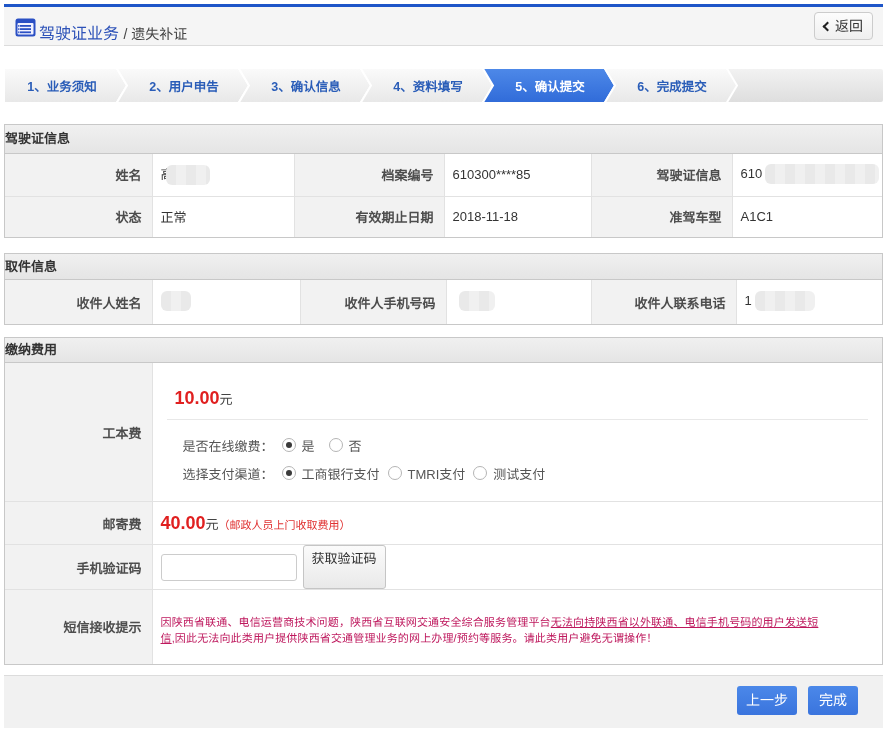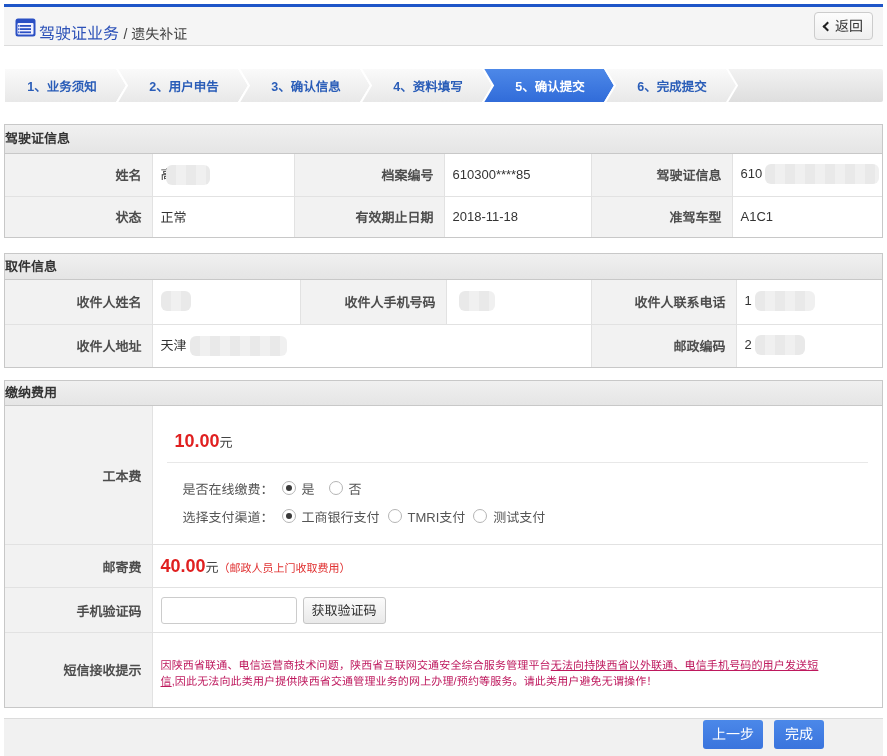--- a/index.html
+++ b/index.html
@@ -29,26 +29,26 @@
     background:repeating-linear-gradient(90deg,#e9e9e9 0 10px,#f0f0f0 10px 20px); }
   .red { color:#e03131; }
   .price { color:#e02020; font-weight:bold; font-size:18px; }
   .price-unit { color:#444; font-size:13px; font-weight:normal; }
   .gbx-top { padding:11px 0 10px 8px; border-bottom:1px solid #e8e8e8; }
   .gbx-bot { padding:11px 0 0 8px; }
   .radio-row { height:28px; display:flex; align-items:center; font-size:13px; color:#555;margin-left:8px; }
   .radio { display:inline-block; width:14px; height:14px; margin:0 4px 0 8px; border-radius:50%; border:1px solid #b5b5b5; background:#fff; position:relative; vertical-align:middle; margin-right:6px; }
   .radio.sel::after { content:""; position:absolute; left:3px; top:3px; width:6px; height:6px; border-radius:50%; background:#3a3a3a; }
   .vcode-input { width:136px; height:27px; border:1px solid #ccc; border-radius:3px; background:#fff; display:inline-block; vertical-align:middle; }
-  .vcode-btn { display:inline-block; vertical-align:middle; margin-left:6px; width:83px; height:27px; line-height:25px; text-align:center;
+  .vcode-btn { display:inline-block; vertical-align:middle; margin-left:6px; width:83px; height:44px; line-height:25px; text-align:center;
     border:1px solid #c5c5c5; border-radius:3px; background:linear-gradient(#fbfbfb,#e9e9e9); font-size:13px; color:#333; }
   .smsg { font-size:11px; color:#be185d; line-height:16px; padding:7px 0 0 8px; letter-spacing:.15px; }
   .footer { margin:10px 4px 0; height:53px; background:#f1f1f1; border-top:1px solid #dcdcdc; position:relative; }
-  .btn { position:absolute; top:1px; height:29px; border-radius:3px; background:linear-gradient(#4b88e9,#3a74dd); color:#fff;
-    font-size:14px; text-align:center; line-height:29px; }
+  .btn { position:absolute; top:10px; height:29px; border-radius:3px; background:linear-gradient(#4b88e9,#3a74dd); color:#fff;
+    font-size:14px; text-align:center; line-height:29px;margin-left:34px; }
   .btn1 { left:699px; width:60px; }
   .btn2 { left:770px; width:50px; }
 </style>
 </head>
 <body>
 <div class="topbar"></div>
 <div class="hdr">
   <svg class="icon" width="21" height="19" viewBox="0 0 21 19">
     <rect x="0.5" y="0.5" width="20" height="18" rx="2.5" fill="#2b50c4"></rect>
     <rect x="2.5" y="5" width="16" height="11.5" rx="1" fill="#f2f2ff"></rect>
@@ -138,26 +138,20 @@
       </colgroup>
     <tbody>
         <tr style="height:44px;">
       <td class="lb">收件人姓名</td>
           <td class="vl"><span class="sm" style="width:30px;"></span></td>
       <td class="lb">收件人手机号码</td>
           <td class="vl"><span class="sm" style="width:36px;margin-left:4px;"></span></td>
       <td class="lb">收件人联系电话</td>
           <td class="vl">1<span class="sm" style="width:60px;margin-left:3px;"></span></td>
     </tr>
-    <tr style="height:43px;">
-      <td class="lb">收件人地址</td>
-          <td class="vl" colspan="3">天津<span class="sm" style="width:97px;margin-left:3px;"></span></td>
-      <td class="lb">邮政编码</td>
-          <td class="vl">2<span class="sm" style="width:50px;margin-left:3px;"></span></td>
-    </tr>
   </tbody>
     </table>
 </div>
 
 <div class="box" style="margin-top:12px;">
   <div class="box-hd" style="height:25px;line-height:24px;">缴纳费用</div>
   <table>
     <colgroup>
         <col style="width:147px">
         <col>

